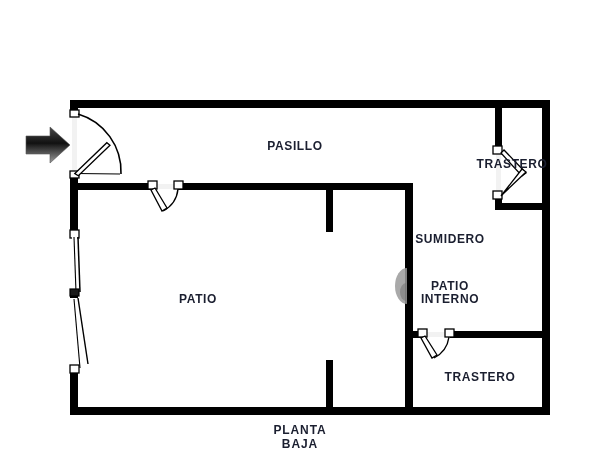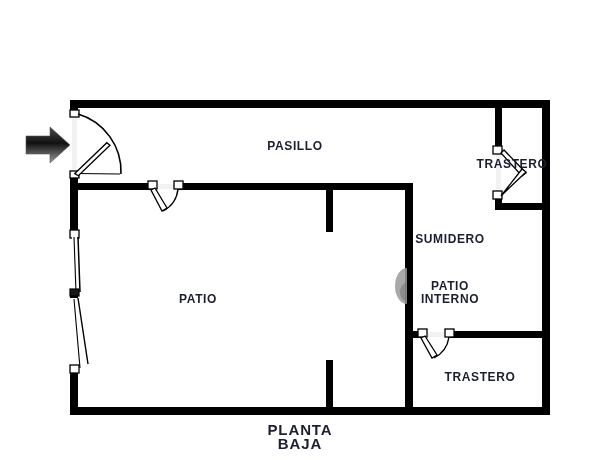--- a/index.html
+++ b/index.html
@@ -39,21 +39,21 @@
     white-space: pre;
     line-height: 13px;
     text-align: center;
     user-select: none;
   }
   .plan-caption {
     position: absolute;
     font-family: "Liberation Sans", sans-serif;
     font-weight: bold;
     color: #1b1f30;
-    font-size: 15px;
+    font-size: 12px;
     letter-spacing: 0.9px;
     line-height: 14px;
     text-align: center;
     white-space: pre-line;
     user-select: none;
   }
 </style>
 </head>
 <body>
 

